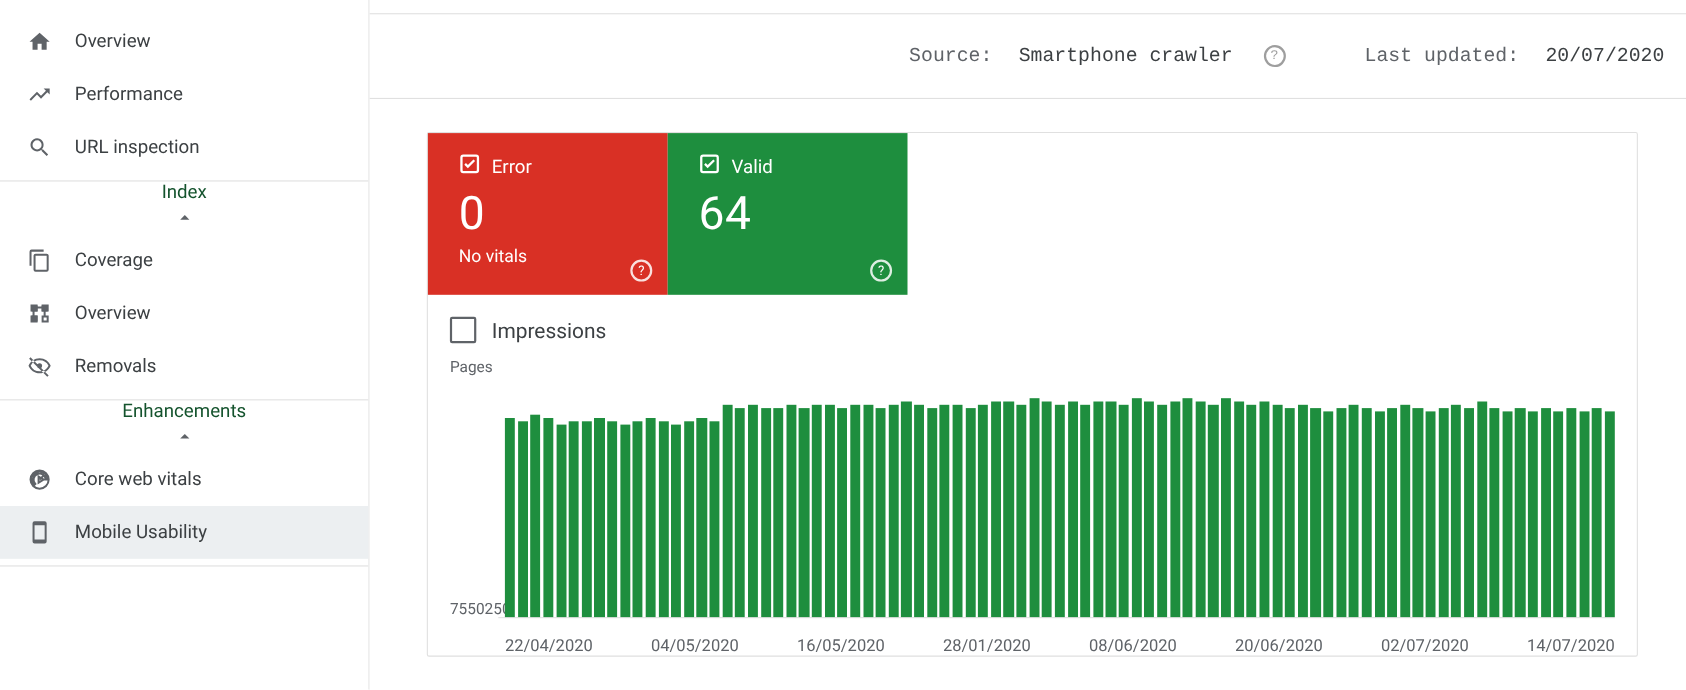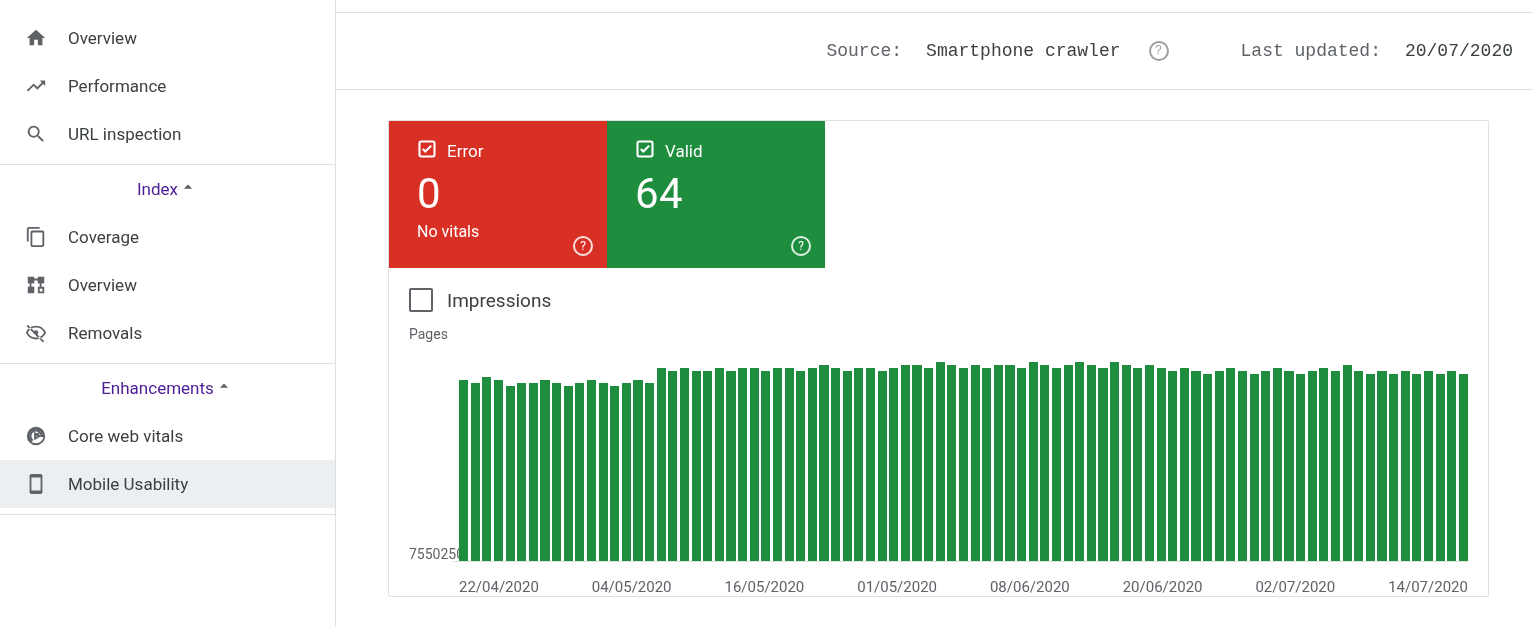--- a/index.html
+++ b/index.html
@@ -38,26 +38,27 @@
     align-items: center;
     justify-content: center;
     margin-right: 20px;
     color: #5f6368;
   }
   .nav-icon svg { width: 22px; height: 22px; fill: currentColor; }
   .section-divider { border-top: 1px solid #e0e0e0; margin: 6px 0 0 0; }
   .section-header {
     display: flex;
     align-items: center;
-    justify-content: center;
+    justify-content: space-between;
     height: 48px;
     padding: 0 24px 0 24px;
     font-size: 17px;
-    color: #4c1d95;
+    color: #14532d;
     cursor: pointer;
+    flex-direction: column;
   }
   .chevron { width: 20px; height: 20px; }
 
   
   .main {
     flex: 1;
     display: flex;
     flex-direction: column;
     background: #ffffff;
   }
@@ -411,21 +412,21 @@
               <div class="bar" style="height: 86.6667%;"></div>
               <div class="bar" style="height: 85.3333%;"></div>
               <div class="bar" style="height: 86.6667%;"></div>
               <div class="bar" style="height: 85.3333%;"></div>
             </div>
         </div>
         <div class="x-axis" id="xaxis">
             <span>22/04/2020</span>
             <span>04/05/2020</span>
             <span>16/05/2020</span>
-            <span>01/05/2020</span>
+            <span>28/01/2020</span>
             <span>08/06/2020</span>
             <span>20/06/2020</span>
             <span>02/07/2020</span>
             <span>14/07/2020</span>
           </div>
       </div>
 
     </div>
   </div>
 </main>

